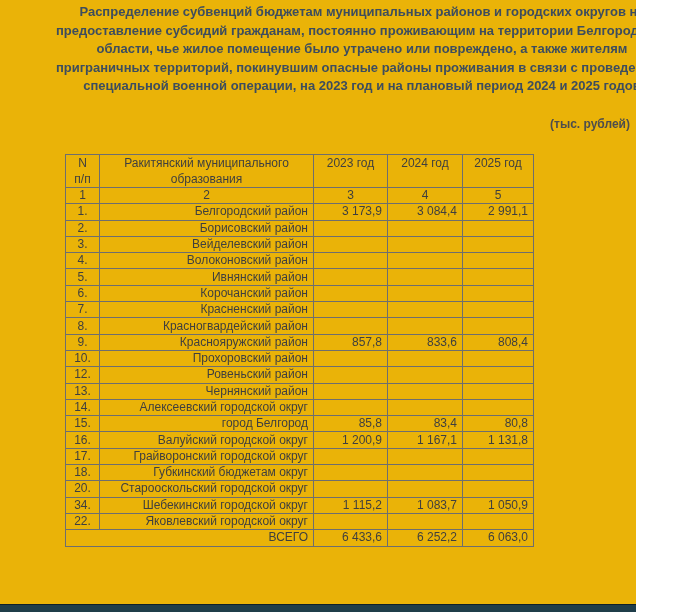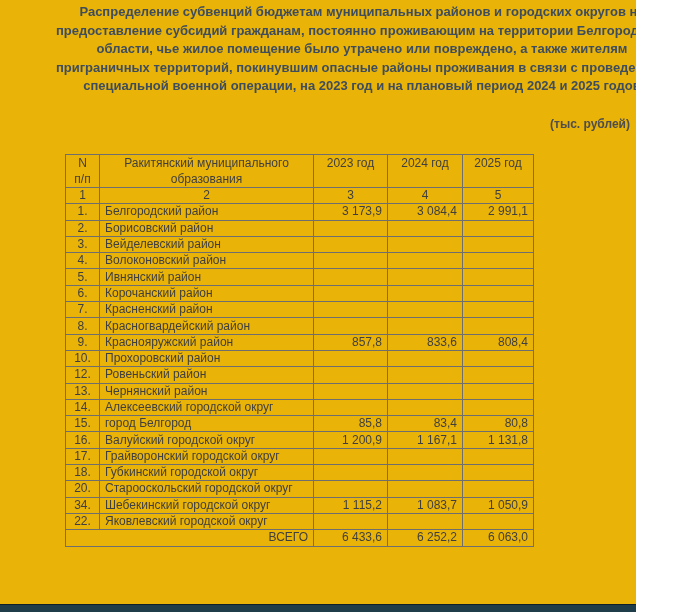--- a/index.html
+++ b/index.html
@@ -57,21 +57,21 @@
     white-space: pre-line;
     line-height: 16px;
     padding: 0 2px;
   }
   table.subv td {
     height: 16.3px;
     line-height: 15px;
     padding: 0 5px;
   }
   td.c-num   { text-align: center; padding: 0 2px; }
-  td.c-name  { text-align: left; margin-left: 28px; }
+  td.c-name  { text-align: right; margin-left: 28px; }
   td.c-val   { text-align: right; }
   tr.colnum-row td { text-align: center; }
   td.total-label { text-align: right; }
   .bottom-band {
     position: absolute;
     left: 0;
     top: 604px;
     width: 678px;
     height: 8px;
     background: #1f3d49;
@@ -220,21 +220,21 @@
   </tr>
         <tr>
     <td class="c-num">17.</td>
     <td class="c-name">Грайворонский городской округ</td>
     <td class="c-val"></td>
     <td class="c-val"></td>
     <td class="c-val"></td>
   </tr>
         <tr>
     <td class="c-num">18.</td>
-    <td class="c-name">Губкинский городской округ</td>
+    <td class="c-name">Губкинский бюджетам округ</td>
     <td class="c-val"></td>
     <td class="c-val"></td>
     <td class="c-val"></td>
   </tr>
         <tr>
     <td class="c-num">20.</td>
     <td class="c-name">Старооскольский городской округ</td>
     <td class="c-val"></td>
     <td class="c-val"></td>
     <td class="c-val"></td>

